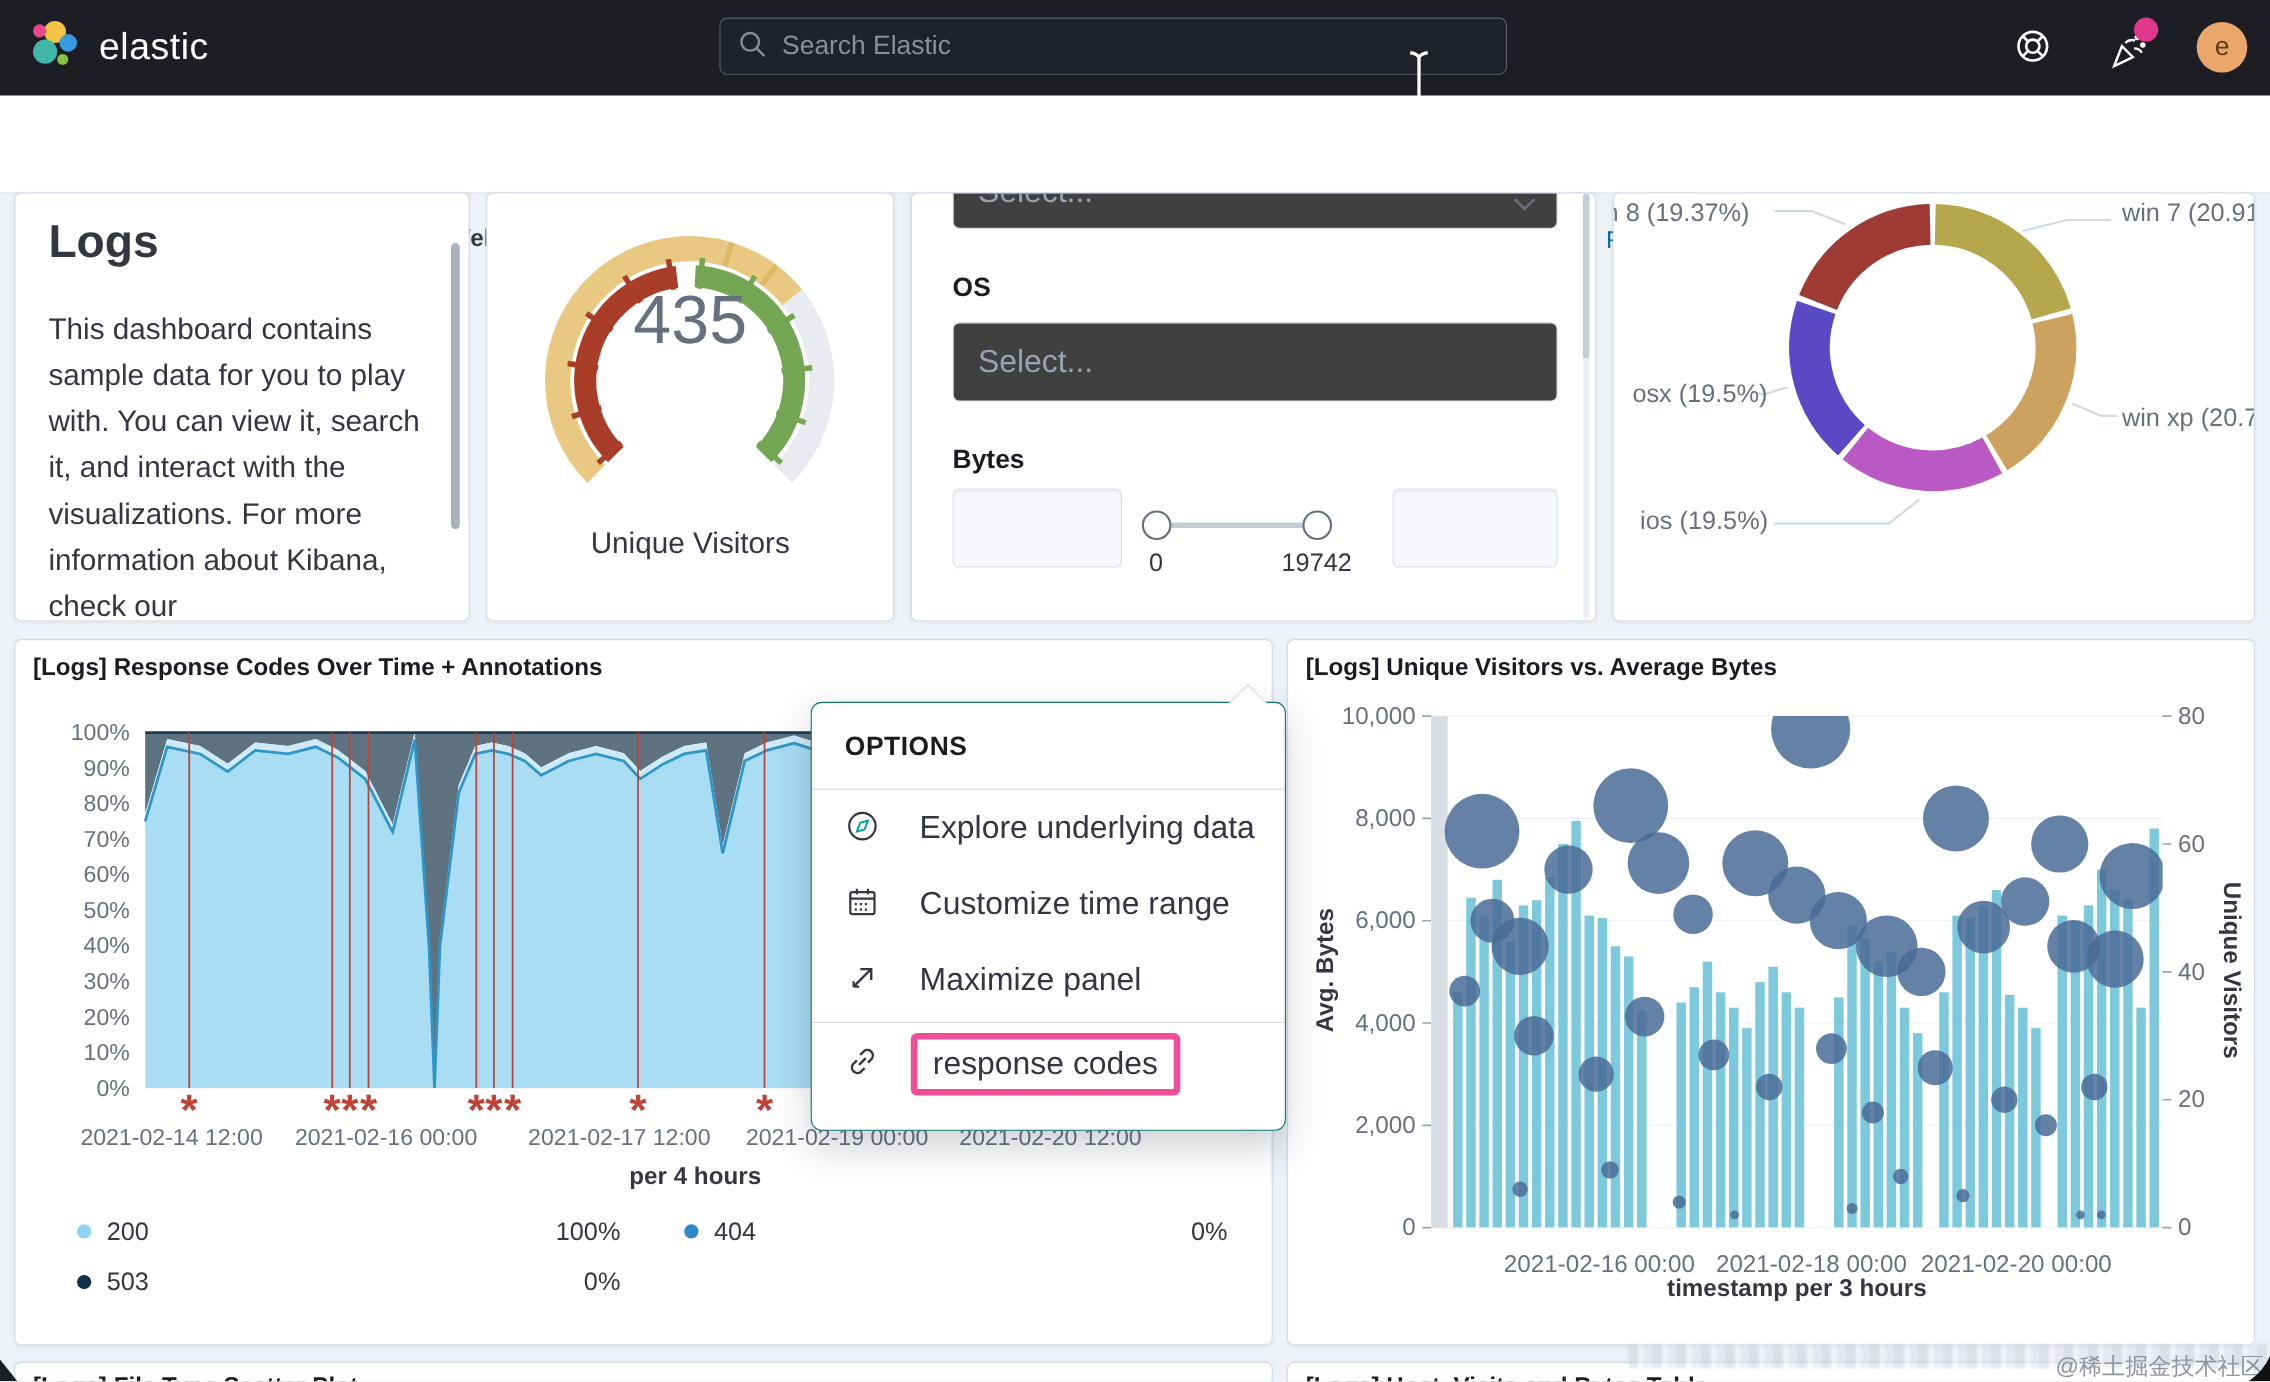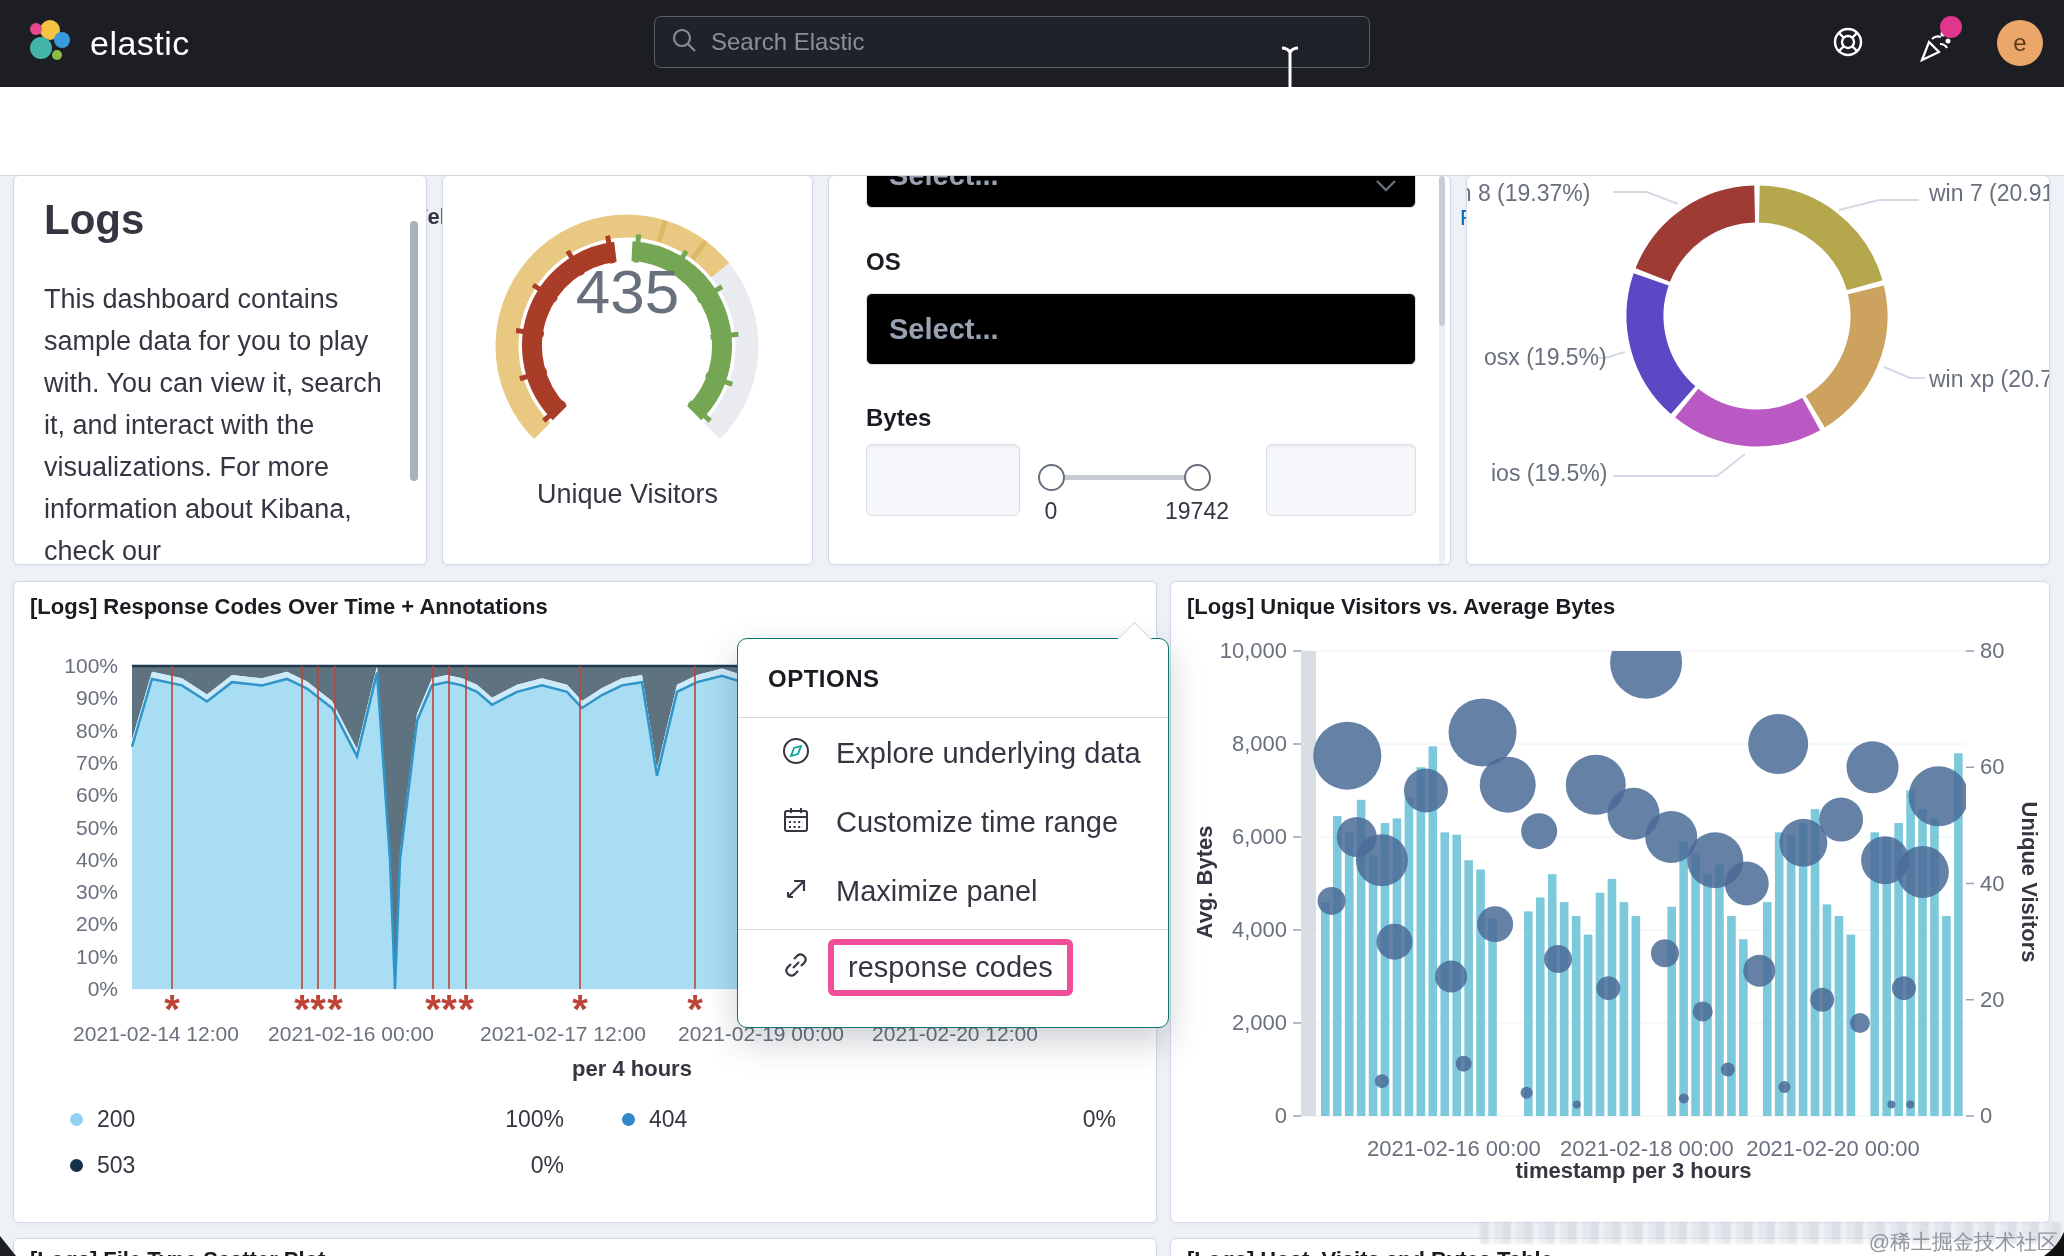--- a/index.html
+++ b/index.html
@@ -30,40 +30,40 @@
   
   .panel{position:absolute;background:#fff;border:1px solid #d3dae6;border-radius:6px;
          box-shadow:0 1px 4px rgba(60,70,90,.06);overflow:hidden;}
   .ptitle{font-size:22px;font-weight:700;color:#1a1c21;}
   
   #p-data h1{margin:0;font-size:42px;font-weight:700;color:#343741;}
   #p-data p{margin:34px 0 0 0;font-size:27px;line-height:42px;color:#343741;}
   .scroll-thumb{position:absolute;width:8px;border-radius:4px;background:#a9b1bd;}
   
   .ctl-label{font-size:24px;font-weight:700;color:#1a1c21;}
-  .ctl-select{position:absolute;background:#000000;border:1px solid #d9dfe9;border-radius:6px;
-              box-shadow:inset 0 2px 2px rgba(110,120,140,.08);display:flex;align-items:center;font-weight:bold;}
+  .ctl-select{position:absolute;background:#404040;border:1px solid #d9dfe9;border-radius:6px;
+              box-shadow:inset 0 2px 2px rgba(110,120,140,.08);display:flex;align-items:center;}
   .ctl-select .ph{color:#98a2b3;font-size:29px;padding-left:22px;}
   .ctl-input{position:absolute;background:#f5f7fb;border:1px solid #d9dfe9;border-radius:6px;
              box-shadow:inset 0 2px 2px rgba(110,120,140,.08);}
   .slider-handle{position:absolute;width:27px;height:27px;border-radius:50%;background:#fff;border:2px solid #69707d;box-sizing:border-box;}
   .slider-num{position:absolute;font-size:23px;color:#343741;transform:translateX(-50%);}
   
   .axis-title{font-size:22px;font-weight:700;color:#343741;}
   .legend-row{position:absolute;display:flex;align-items:center;font-size:23px;color:#343741;}
   .legend-dot{width:13px;height:13px;border-radius:50%;margin-right:14px;flex:0 0 auto;}
   .legend-val{margin-left:auto;}
   
   #popup{left:737px;top:638px;width:430px;height:388px;background:#fff;border:1px solid #0f766e;border-radius:10px;
          box-shadow:0 14px 34px rgba(30,40,60,.22);position:absolute;}
   #popup .beak{position:absolute;left:384px;top:-12px;width:24px;height:24px;background:#fff;
                border-left:1px solid #d3dae6;border-top:1px solid #d3dae6;transform:rotate(45deg);}
   #popup .hdr{position:absolute;left:30px;top:26px;font-size:24px;font-weight:700;color:#1a1c21;letter-spacing:.5px;}
   #popup .div{position:absolute;left:0;width:100%;height:1px;background:#d3dae6;}
-  .menu-item{position:absolute;left:0;width:100%;height:64px;display:flex;align-items:center;padding-left:42px;box-sizing:border-box;gap:24px;}
+  .menu-item{position:absolute;left:0;width:100%;height:64px;display:flex;align-items:center;padding-left:30px;box-sizing:border-box;gap:36px;}
   .menu-item .lbl{font-size:29px;color:#343741;}
   #hl-box{display:inline-block;border:6px solid #f04e98;border-radius:6px;padding:6px 14px;margin-left:-8px;}
   
   #wm-band{left:1480px;top:1222px;width:584px;height:22px;opacity:.45;filter:blur(1px);
            background:repeating-linear-gradient(90deg,#c9ccd4 0 9px,#f2f3f6 9px 14px,#dcdfe6 14px 22px);position:absolute;border-radius:3px;}
   #watermark{right:6px;top:1228px;font-size:21px;color:#8f959d;position:absolute;}
   text{font-family:"Liberation Sans",sans-serif;}
 </style>
 </head>
 <body>

